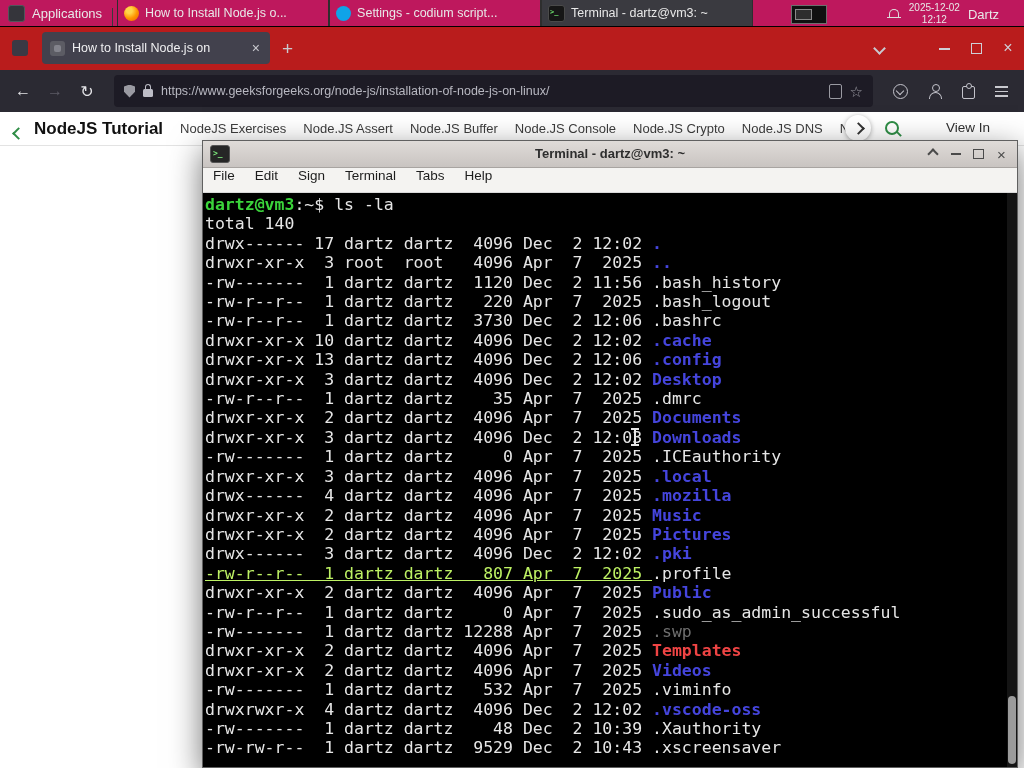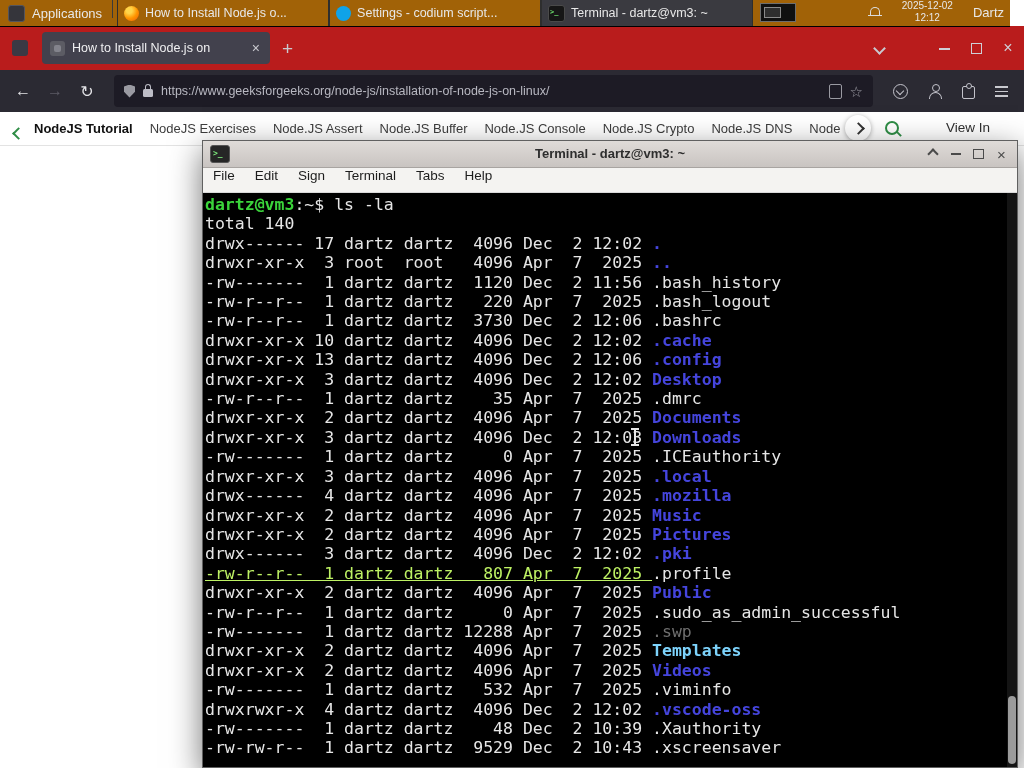--- a/index.html
+++ b/index.html
@@ -1,38 +1,38 @@
 <!DOCTYPE html>
 <html><head>
 <meta charset="utf-8">
 <style>
   html,body{margin:0;padding:0;background:#000;}
   #screen{position:relative;width:1024px;height:768px;background:#ffffff;overflow:hidden;
           font-family:"Liberation Sans",sans-serif;}
 
   
-  .taskbar{position:absolute;top:0;left:0;right:14px;height:26px;background:#a16207;
-           display:flex;align-items:flex-start;color:#e8e8e8;z-index:50;border-bottom:1px solid #000;}
+  .taskbar{position:absolute;top:0;left:0;right:0;height:26px;background:#be185d;
+           display:flex;align-items:flex-end;color:#e8e8e8;z-index:50;border-bottom:1px solid #000;}
   .tb-left{display:flex;align-items:center;gap:7px;padding:0 10px 0 8px;height:100%;}
   .ico-apps{width:15px;height:15px;border-radius:3px;background:#35353b;border:1px solid #55555c;}
   .tb-menu-label{font-size:13px;}
   .tb-sep{width:1px;height:18px;background:#3a3a3a;margin-right:4px;}
   .tb-windows{display:flex;height:100%;}
   .tb-win{width:198px;display:flex;align-items:center;gap:6px;padding:0 6px;height:100%;
           border-right:1px solid #2e2e2e;border-left:1px solid #2e2e2e;cursor:default;overflow:hidden;}
   .tb-win.active{background:#3a3a40;}
   .tb-label{font-size:12.5px;white-space:nowrap;overflow:hidden;}
   .ico-firefox{flex:0 0 15px;width:15px;height:15px;border-radius:50%;
                background:radial-gradient(circle at 35% 30%,#ffd54a 0 20%,#ff9500 55%,#e8590c 100%);}
   .ico-codium{flex:0 0 15px;width:15px;height:15px;border-radius:50%;background:#0fa3e8;}
   .ico-terminal{flex:0 0 15px;width:15px;height:15px;border-radius:3px;background:#161616;
                 border:1px solid #4a4a4a;position:relative;}
   .ico-terminal::after{content:">_";position:absolute;left:1px;top:1px;color:#6fe36f;
                        font:bold 7px/11px "DejaVu Sans Mono",monospace;}
-  .tb-right{margin-left:auto;display:flex;align-items:center;gap:20px;padding-right:4px;}
+  .tb-right{margin-left:auto;display:flex;align-items:center;gap:8px;padding-right:23px;}
   .i-pager{width:34px;height:17px;background:#101010;border:1px solid #6e6e6e;position:relative;margin-right:52px;}
   .i-pager::after{content:"";position:absolute;left:3px;top:3px;right:14px;bottom:3px;
                   background:#2e2e2e;border:1px solid #8a8a8a;}
   .i-bell{position:relative;width:14px;height:13px;}
   .i-bell::before{content:"";position:absolute;left:2px;top:1px;width:8px;height:7px;
                   border:1.6px solid #dcdcdc;border-bottom:none;border-radius:6px 6px 0 0;}
   .i-bell::after{content:"";position:absolute;left:0;top:9px;width:14px;height:1.6px;background:#dcdcdc;}
   .tb-clock{font-size:10px;line-height:1.2;text-align:center;}
   .tb-user{font-size:13px;padding-right:2px;}
 
@@ -84,21 +84,21 @@
                    border:1.5px solid #c3c3cb;background:#2b2a33;}
   .i-burger{width:13px;height:11px;background:linear-gradient(#c9c9cf 0 1.6px,transparent 1.6px 4.7px,
             #c9c9cf 4.7px 6.3px,transparent 6.3px 9.4px,#c9c9cf 9.4px 11px);}
   .nav-right{display:flex;align-items:center;gap:20px;padding:0 8px;}
 
   .sitenav{height:33px;background:#ffffff;border-bottom:1px solid #e3e3e3;position:relative;
            display:flex;align-items:center;overflow:hidden;}
   .sn-chevl{position:absolute;left:14px;top:12px;color:#2f8d46;}
   .sn-items{display:flex;align-items:center;gap:17px;padding-left:34px;white-space:nowrap;}
   .sn-item{font-size:13px;color:#3d3d3d;}
-  .sn-active{font-weight:bold;color:#111;font-size:13px;}
+  .sn-active{font-weight:bold;color:#111;font-size:17px;}
   .sn-circle{position:absolute;left:845px;top:3px;width:26px;height:26px;border-radius:50%;background:#fff;
              box-shadow:0 1px 5px rgba(0,0,0,.35);display:flex;align-items:center;justify-content:center;color:#333;}
   .i-search{position:absolute;left:885px;top:9px;width:10px;height:10px;border:2px solid #2f8d46;
             border-radius:50%;}
   .i-search::after{content:"";position:absolute;width:6px;height:2px;background:#2f8d46;
                    transform:rotate(45deg);right:-5px;bottom:-2px;}
   .sn-signin{position:absolute;left:946px;top:8px;font-size:13.5px;color:#2f2f2f;}
   .page-body{position:absolute;top:120px;left:0;right:0;bottom:0;background:#ffffff;}
 
   
@@ -266,21 +266,21 @@
           <div class="tline"><span style="color: rgb(230, 230, 230);">-rw-------  1 dartz dartz     0 Apr  7  2025 </span><span style="color: rgb(230, 230, 230);">.ICEauthority</span></div>
           <div class="tline"><span style="color: rgb(230, 230, 230);">drwxr-xr-x  3 dartz dartz  4096 Apr  7  2025 </span><span style="color: rgb(69, 69, 221); font-weight: bold;">.local</span></div>
           <div class="tline"><span style="color: rgb(230, 230, 230);">drwx------  4 dartz dartz  4096 Apr  7  2025 </span><span style="color: rgb(69, 69, 221); font-weight: bold;">.mozilla</span></div>
           <div class="tline"><span style="color: rgb(230, 230, 230);">drwxr-xr-x  2 dartz dartz  4096 Apr  7  2025 </span><span style="color: rgb(69, 69, 221); font-weight: bold;">Music</span></div>
           <div class="tline"><span style="color: rgb(230, 230, 230);">drwxr-xr-x  2 dartz dartz  4096 Apr  7  2025 </span><span style="color: rgb(69, 69, 221); font-weight: bold;">Pictures</span></div>
           <div class="tline"><span style="color: rgb(230, 230, 230);">drwx------  3 dartz dartz  4096 Dec  2 12:02 </span><span style="color: rgb(69, 69, 221); font-weight: bold;">.pki</span></div>
           <div class="tline"><span style="color: #bef264; text-decoration: underline;">-rw-r--r--  1 dartz dartz   807 Apr  7  2025 </span><span style="color: rgb(230, 230, 230);">.profile</span></div>
           <div class="tline"><span style="color: rgb(230, 230, 230);">drwxr-xr-x  2 dartz dartz  4096 Apr  7  2025 </span><span style="color: rgb(69, 69, 221); font-weight: bold;">Public</span></div>
           <div class="tline"><span style="color: rgb(230, 230, 230);">-rw-r--r--  1 dartz dartz     0 Apr  7  2025 </span><span style="color: rgb(230, 230, 230);">.sudo_as_admin_successful</span></div>
           <div class="tline"><span style="color: rgb(230, 230, 230);">-rw-------  1 dartz dartz 12288 Apr  7  2025 </span><span style="color: rgb(111, 111, 111);">.swp</span></div>
-          <div class="tline"><span style="color: rgb(230, 230, 230);">drwxr-xr-x  2 dartz dartz  4096 Apr  7  2025 </span><span style="color: #7dd3fc; font-weight: bold;">Templates</span></div>
+          <div class="tline"><span style="color: rgb(230, 230, 230);">drwxr-xr-x  2 dartz dartz  4096 Apr  7  2025 </span><span style="color: #ef4444; font-weight: bold;">Templates</span></div>
           <div class="tline"><span style="color: rgb(230, 230, 230);">drwxr-xr-x  2 dartz dartz  4096 Apr  7  2025 </span><span style="color: rgb(69, 69, 221); font-weight: bold;">Videos</span></div>
           <div class="tline"><span style="color: rgb(230, 230, 230);">-rw-------  1 dartz dartz   532 Apr  7  2025 </span><span style="color: rgb(230, 230, 230);">.viminfo</span></div>
           <div class="tline"><span style="color: rgb(230, 230, 230);">drwxrwxr-x  4 dartz dartz  4096 Dec  2 12:02 </span><span style="color: rgb(69, 69, 221); font-weight: bold;">.vscode-oss</span></div>
           <div class="tline"><span style="color: rgb(230, 230, 230);">-rw-------  1 dartz dartz    48 Dec  2 10:39 </span><span style="color: rgb(230, 230, 230);">.Xauthority</span></div>
           <div class="tline"><span style="color: rgb(230, 230, 230);">-rw-rw-r--  1 dartz dartz  9529 Dec  2 10:43 </span><span style="color: rgb(230, 230, 230);">.xscreensaver</span></div>
         </div>
       <div class="t-scroll">
         <div class="t-thumb"></div>
       </div>
     </div>

